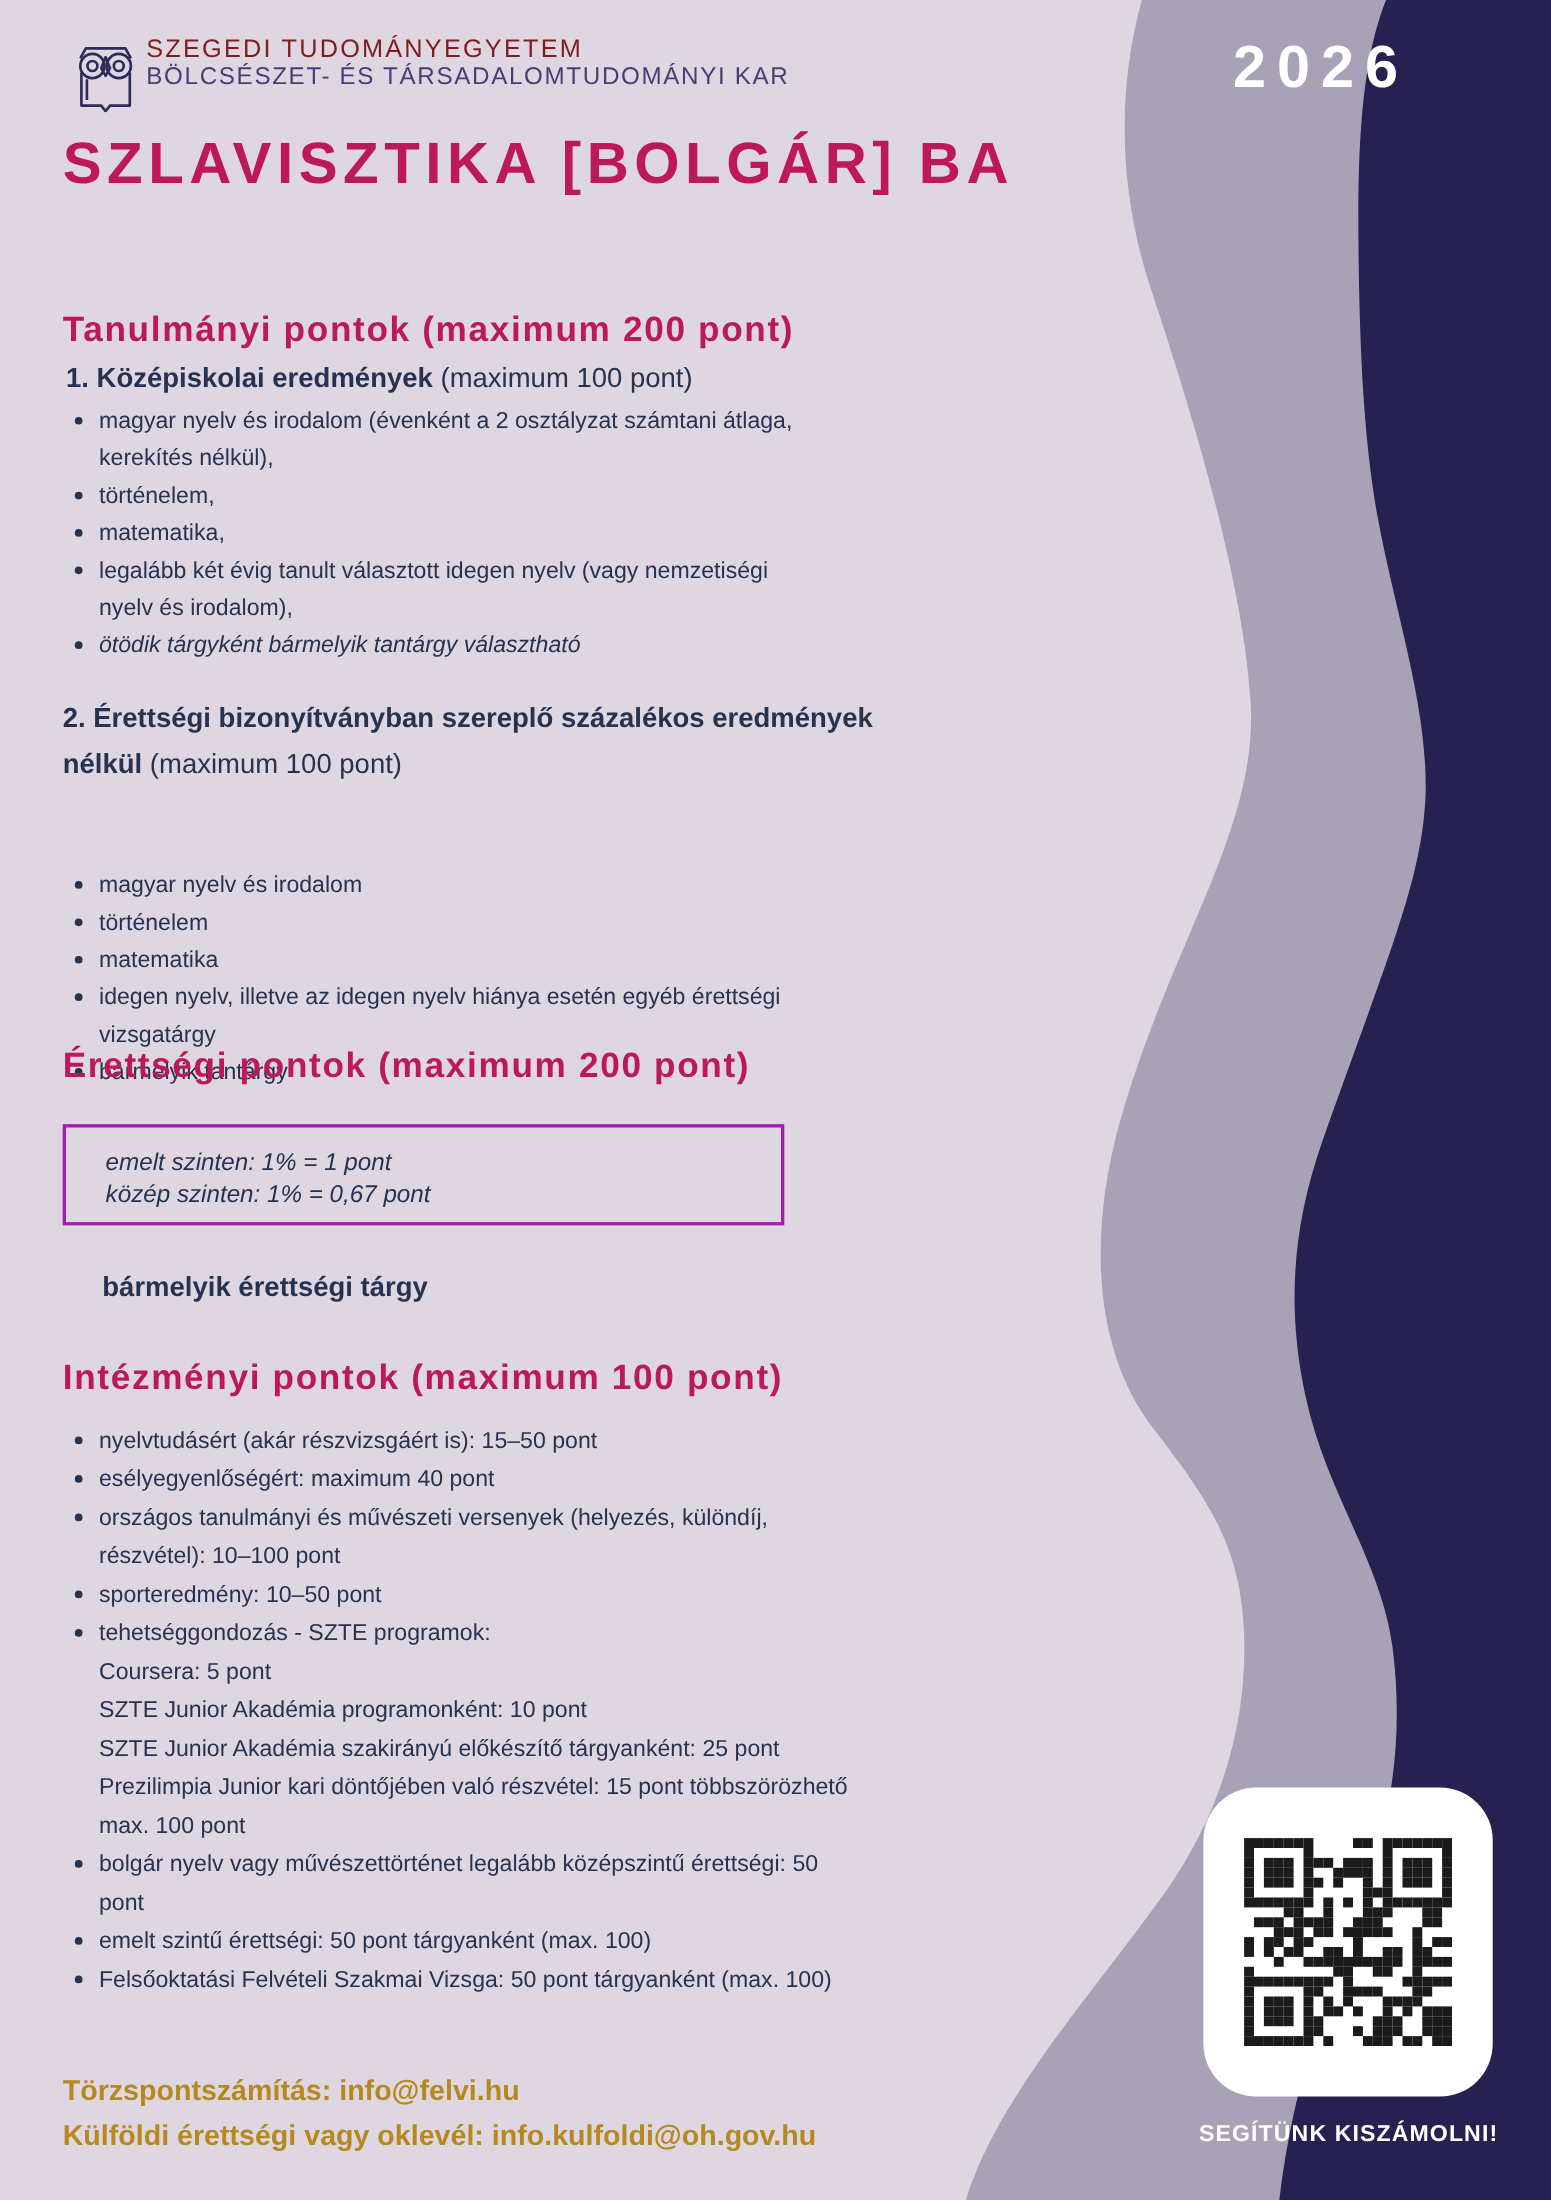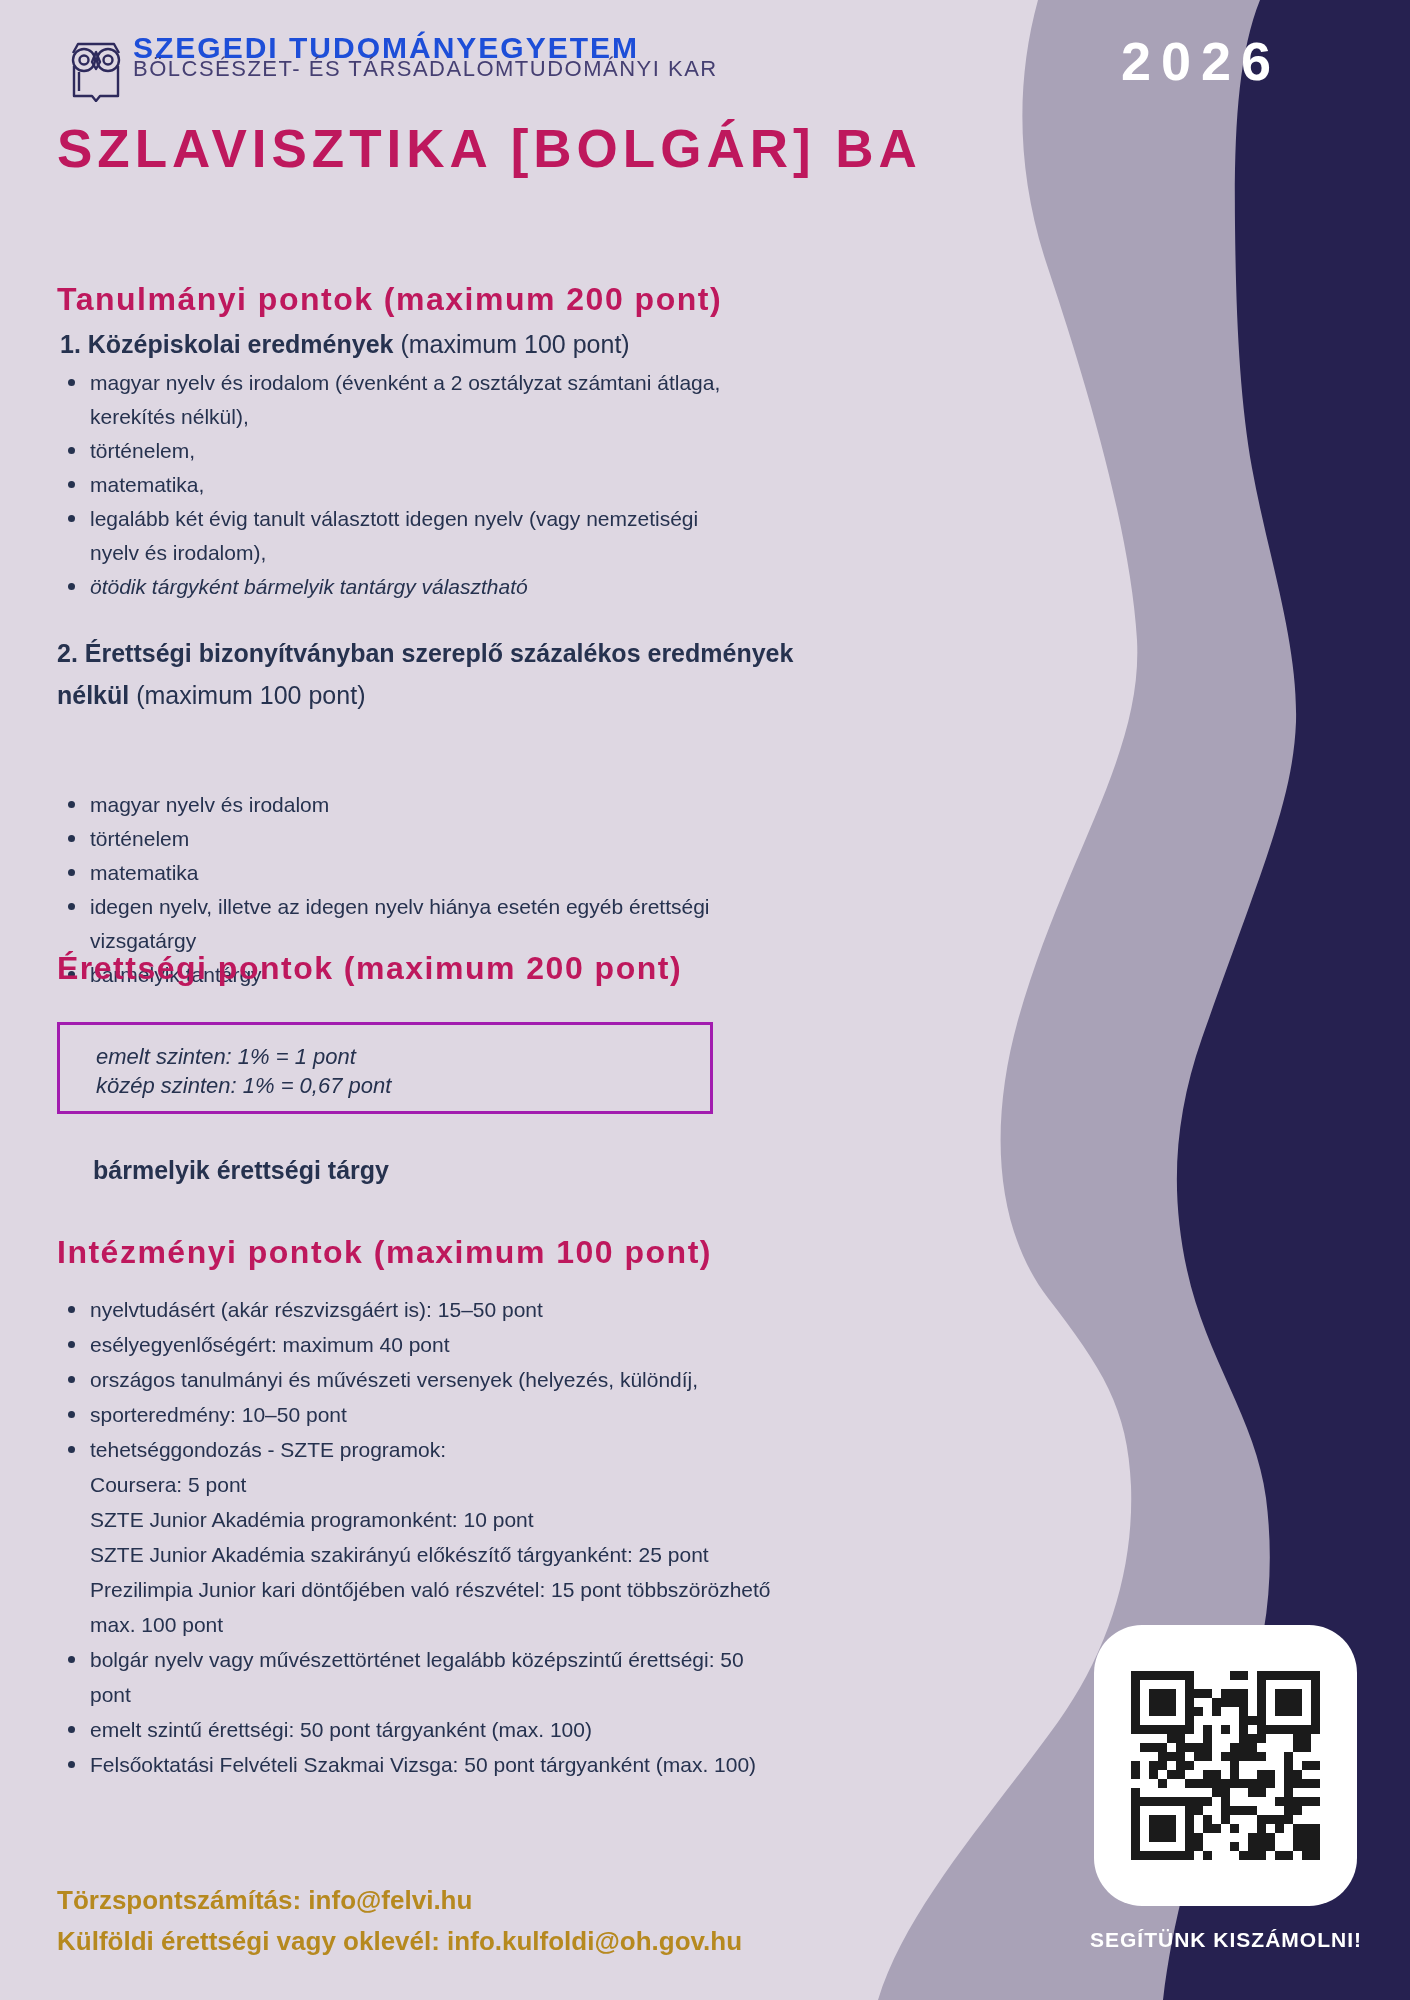--- a/index.html
+++ b/index.html
@@ -5,21 +5,21 @@
   html,body{margin:0;padding:0;background:#bfb9c9;}
   .page{
     position:relative;width:1410px;height:2000px;margin:0 auto;
     background:#ded7e2;overflow:hidden;
     font-family:"Liberation Sans",sans-serif;color:#26324f;
   }
   .waves{position:absolute;inset:0;z-index:0;}
   .abs{position:absolute;z-index:2;}
 
   
-  .logo-line1{font-size:30px;font-weight:bold;letter-spacing:2px;color:#1d4ed8;white-space:nowrap;}
+  .logo-line1{font-size:23px;font-weight:normal;letter-spacing:2px;color:#7f1d1d;white-space:nowrap;}
   .logo-line2{font-size:22px;font-weight:400;letter-spacing:1.5px;color:#453f72;white-space:nowrap;}
 
   
   .year{font-size:54px;font-weight:bold;letter-spacing:10px;color:#ffffff;text-align:center;white-space:nowrap;}
 
   
   .gold{color:#be185d;}
   .title{font-size:53px;font-weight:bold;letter-spacing:5px;white-space:nowrap;}
   .h-gold{font-size:32px;font-weight:bold;letter-spacing:1.5px;white-space:nowrap;}
   .sub{font-size:25px;white-space:nowrap;}
@@ -208,20 +208,21 @@
     <div class="li">
       <span class="dot"></span>
       <div class="li-text">
           <span class="ln">esélyegyenlőségért: maximum 40 pont</span>
         </div>
     </div>
     <div class="li">
       <span class="dot"></span>
       <div class="li-text">
         <span class="ln">országos tanulmányi és művészeti versenyek (helyezés, különdíj,</span>
+        <span class="ln">részvétel): 10–100 pont</span>
       </div>
     </div>
     <div class="li">
       <span class="dot"></span>
       <div class="li-text">
           <span class="ln">sporteredmény: 10–50 pont</span>
         </div>
     </div>
     <div class="li">
       <span class="dot"></span>

